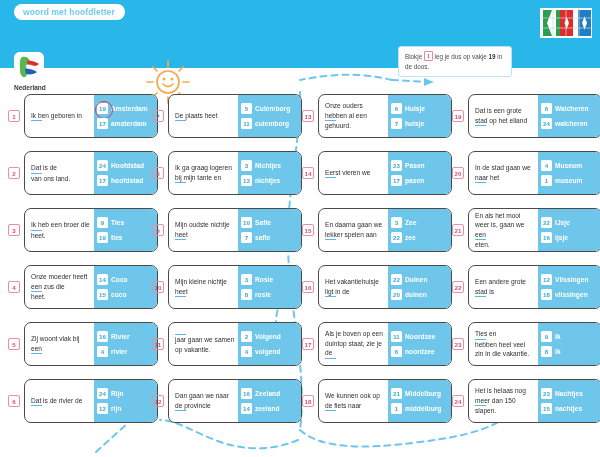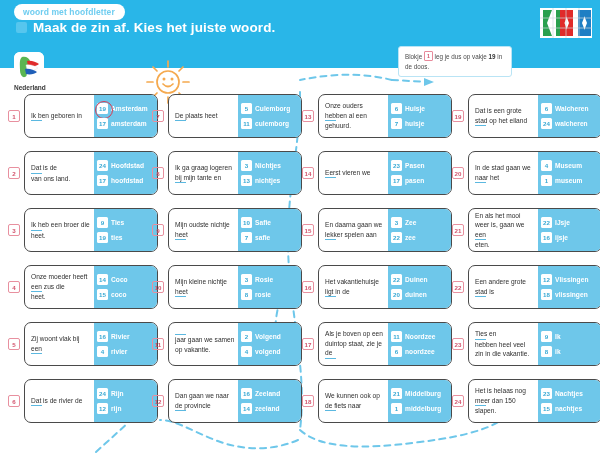--- a/index.html
+++ b/index.html
@@ -210,24 +210,20 @@
     letter-spacing: .05px;
   }
 </style>
 </head>
 <body>
 
 <div id="page">
 
   <div class="header">
     <div class="badge">woord met hoofdletter</div>
-    <div class="head-line">
-      <div class="head-check"></div>
-      <div class="head-title">Maak de zin af. Kies het juiste woord.</div>
-    </div>
     <div class="logo">
       <svg width="52" height="30" viewBox="0 0 52 30">
         <rect x="0" y="0" width="52" height="30" fill="#ffffff"></rect>
         <path d="M3 2 L12 2 L7 15 L12 28 L3 28 Z" fill="#2aa04e"></path>
         <path d="M16 2 L25 2 L20 15 L25 28 L16 28 Z" fill="#2aa04e"></path>
         <path d="M17 2 L26 2 L21 15 L26 28 L17 28 Z" fill="#2aa04e"></path>
         <path d="M20 2 L29 2 L24.5 15 L29 28 L20 28 Z" fill="#e02b2b"></path>
         <path d="M33 2 L24 2 L29 15 L24 28 L33 28 Z" fill="#e02b2b"></path>
         <path d="M38 2 L47 2 L42 15 L47 28 L38 28 Z" fill="#1f7fc4"></path>
         <path d="M51 2 L42 2 L47 15 L42 28 L51 28 Z" fill="#1f7fc4"></path>

